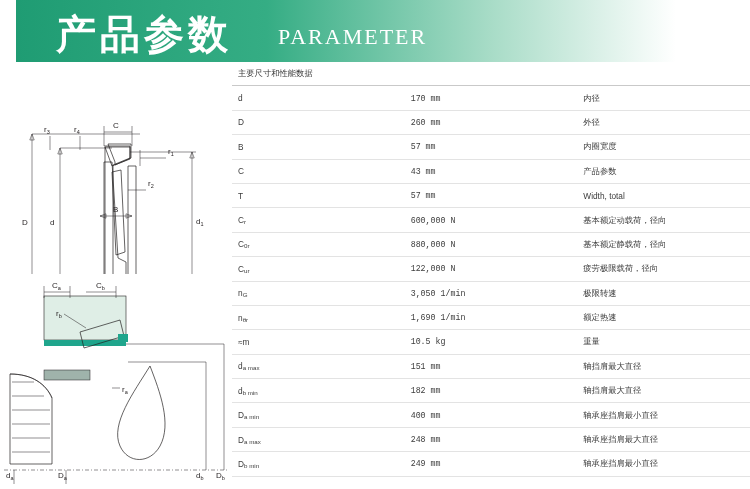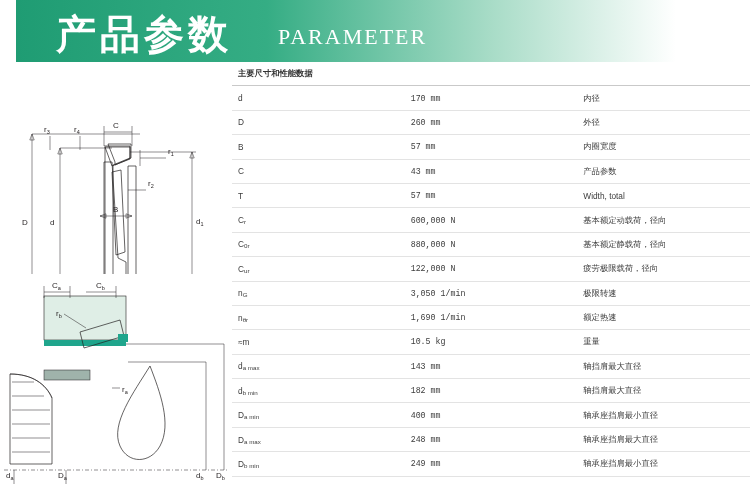--- a/index.html
+++ b/index.html
@@ -41,21 +41,21 @@
   .tbl{
     width:100%;border-collapse:collapse;table-layout:fixed;
   }
   .tbl td{
     font-size:8.3px;color:#3c3c3c;
     padding:0 6px;height:23.4px;vertical-align:middle;
     border-bottom:1px solid #e3e3e3;
     white-space:nowrap;overflow:hidden;
   }
   .tbl tr.section td{
-    font-size:8.3px;color:#333;font-weight:bold;
+    font-size:8.3px;color:#333;font-weight:normal;
     border-bottom:1px solid #c9c9c9;background:#fff;
   }
   .c-sym{width:84px;}
   .c-val{width:118px;font-family:Liberation Mono, monospace;}
   .c-desc{width:auto;}
   .sub{font-size:6.2px;vertical-align:-1px;}
   svg{display:block;}
   .dl{stroke:#231f20;stroke-width:.7;fill:none;}
   .thin{stroke:#231f20;stroke-width:.5;fill:none;}
   .dash{stroke:#231f20;stroke-width:.5;fill:none;stroke-dasharray:4 2 1 2;}
@@ -266,21 +266,21 @@
       </tr>
       <tr>
         <td class="c-sym"><span>≈m</span><span class="sub"></span></td>
         <td class="c-val">10.5 kg</td>
         <td class="c-desc">重量</td>
       </tr>
 
 
       <tr>
         <td class="c-sym"><span>d</span><span class="sub">a max</span></td>
-        <td class="c-val">143 mm</td>
+        <td class="c-val">151 mm</td>
         <td class="c-desc">轴挡肩最大直径</td>
       </tr>
       <tr>
         <td class="c-sym"><span>d</span><span class="sub">b min</span></td>
         <td class="c-val">182 mm</td>
         <td class="c-desc">轴挡肩最大直径</td>
       </tr>
       <tr>
         <td class="c-sym"><span>D</span><span class="sub">a min</span></td>
         <td class="c-val">400 mm</td>

